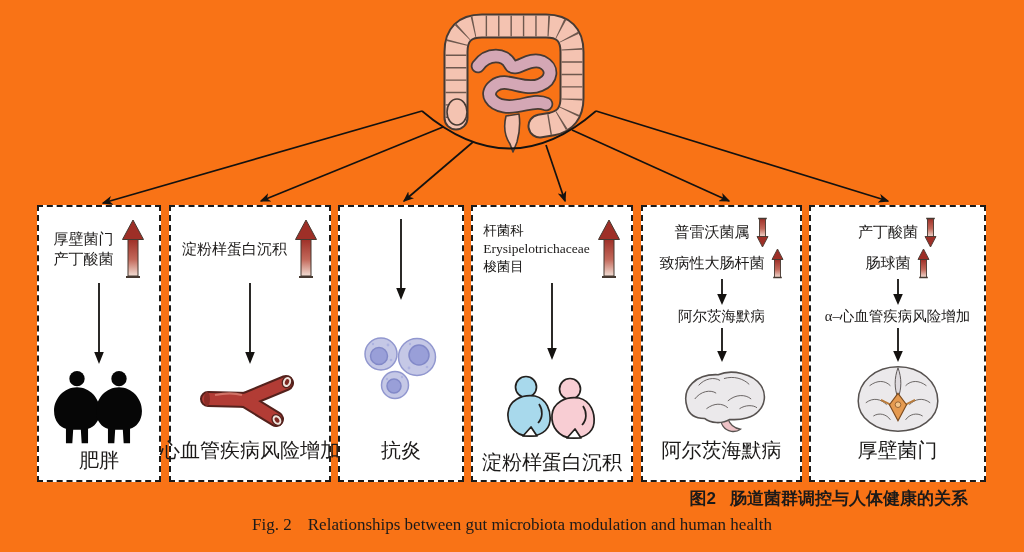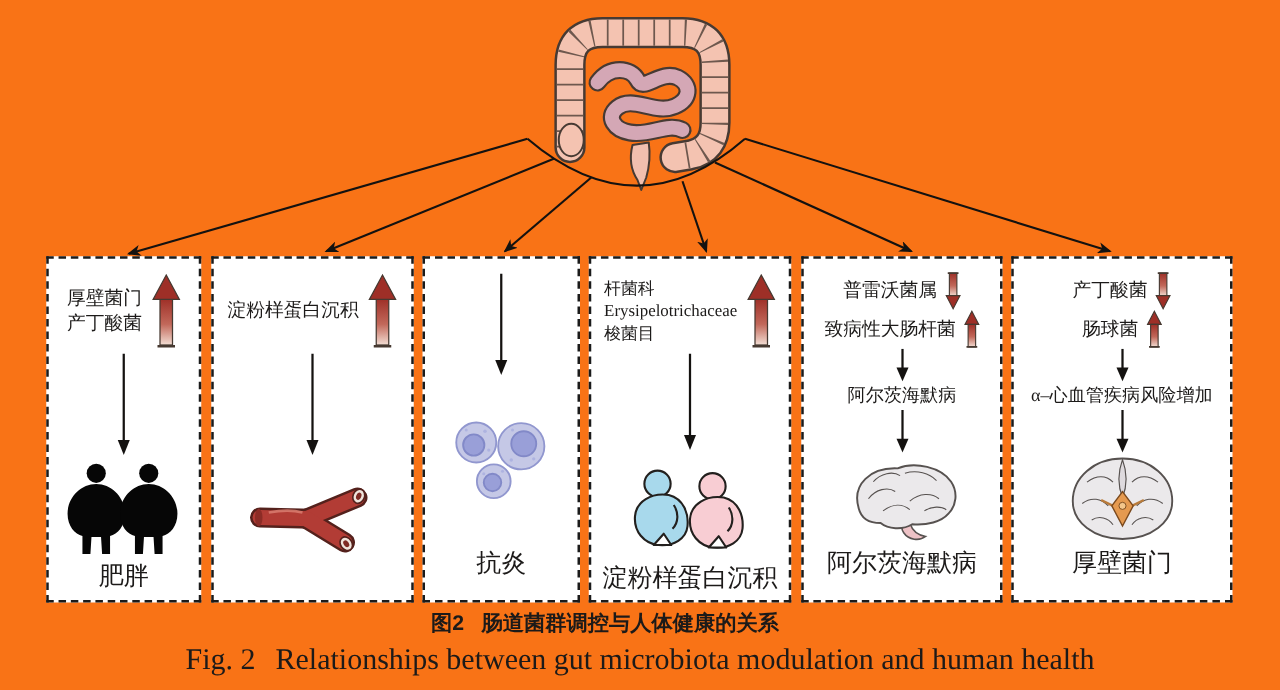--- a/index.html
+++ b/index.html
@@ -17,25 +17,25 @@
   .factor-row { display:flex; align-items:center; justify-content:center; gap:7px; min-height:64px; }
   .factor-lines { font-size:15px; line-height:1.35; text-align:center; white-space:nowrap; }
   .factor-lines.left { text-align:left; font-size:13.5px; }
   .factor-row-b { display:flex; align-items:center; justify-content:center; gap:6px; min-height:31px; white-space:nowrap; }
   .factor-row-b .flabel { font-size:15px; }
   .mech { font-size:14.5px; white-space:nowrap; margin:1px 0; }
   .flow { flex:0 0 auto; }
   .illus { flex:1 1 auto; display:flex; align-items:center; justify-content:center; width:100%; }
   .outcome { font-size:20px; margin-top:2px; white-space:nowrap; }
   .caption-zh {
-    position:absolute; left:0; top:487px; width:968px; text-align:center;
+    position:absolute; left:0; top:487px; width:968px; text-align:right;
     font-family:"Liberation Sans","DejaVu Sans",sans-serif; font-weight:bold; font-size:17px;
   }
   .caption-zh .pfx { margin-right:14px; }
-  .caption-en { position:absolute; left:0; top:515px; width:1024px; text-align:center; font-size:24px; }
+  .caption-en { position:absolute; left:0; top:515px; width:1024px; text-align:center; font-size:17px; }
   .caption-en .pfx { margin-right:16px; }
 </style>
 </head>
 <body>
 
 <div class="figure">
 
   <svg width="0" height="0" style="position:absolute" aria-hidden="true">
     <defs>
       <linearGradient id="gradRed" x1="0" y1="0" x2="0" y2="1">
@@ -140,20 +140,21 @@
         <g transform="rotate(22 92 14)">
           <ellipse cx="92" cy="14" rx="4.6" ry="5.8" fill="#efe4dc" stroke="#54211c" stroke-width="1.3"></ellipse>
           <ellipse cx="92" cy="14" rx="2" ry="3" fill="#7e2a24"></ellipse>
         </g>
         <g transform="rotate(-35 82 52)">
           <ellipse cx="82" cy="52" rx="4.6" ry="5.8" fill="#efe4dc" stroke="#54211c" stroke-width="1.3"></ellipse>
           <ellipse cx="82" cy="52" rx="2" ry="3" fill="#7e2a24"></ellipse>
         </g>
       </svg>
     </div>
+    <div class="outcome">心血管疾病风险增加</div>
   </div>
 
   <div class="box" style="left:338px;width:126px;">
     <svg class="flow" width="14" height="84" viewBox="0 0 14 84">
       <line x1="7" y1="2" x2="7" y2="72" stroke="#141210" stroke-width="1.8"></line>
       <polygon points="2.2,71 11.8,71 7,83" fill="#141210"></polygon>
     </svg>
     <div class="illus">
       <svg width="96" height="72" viewBox="0 0 96 72">
         <g stroke-width="1.5">

